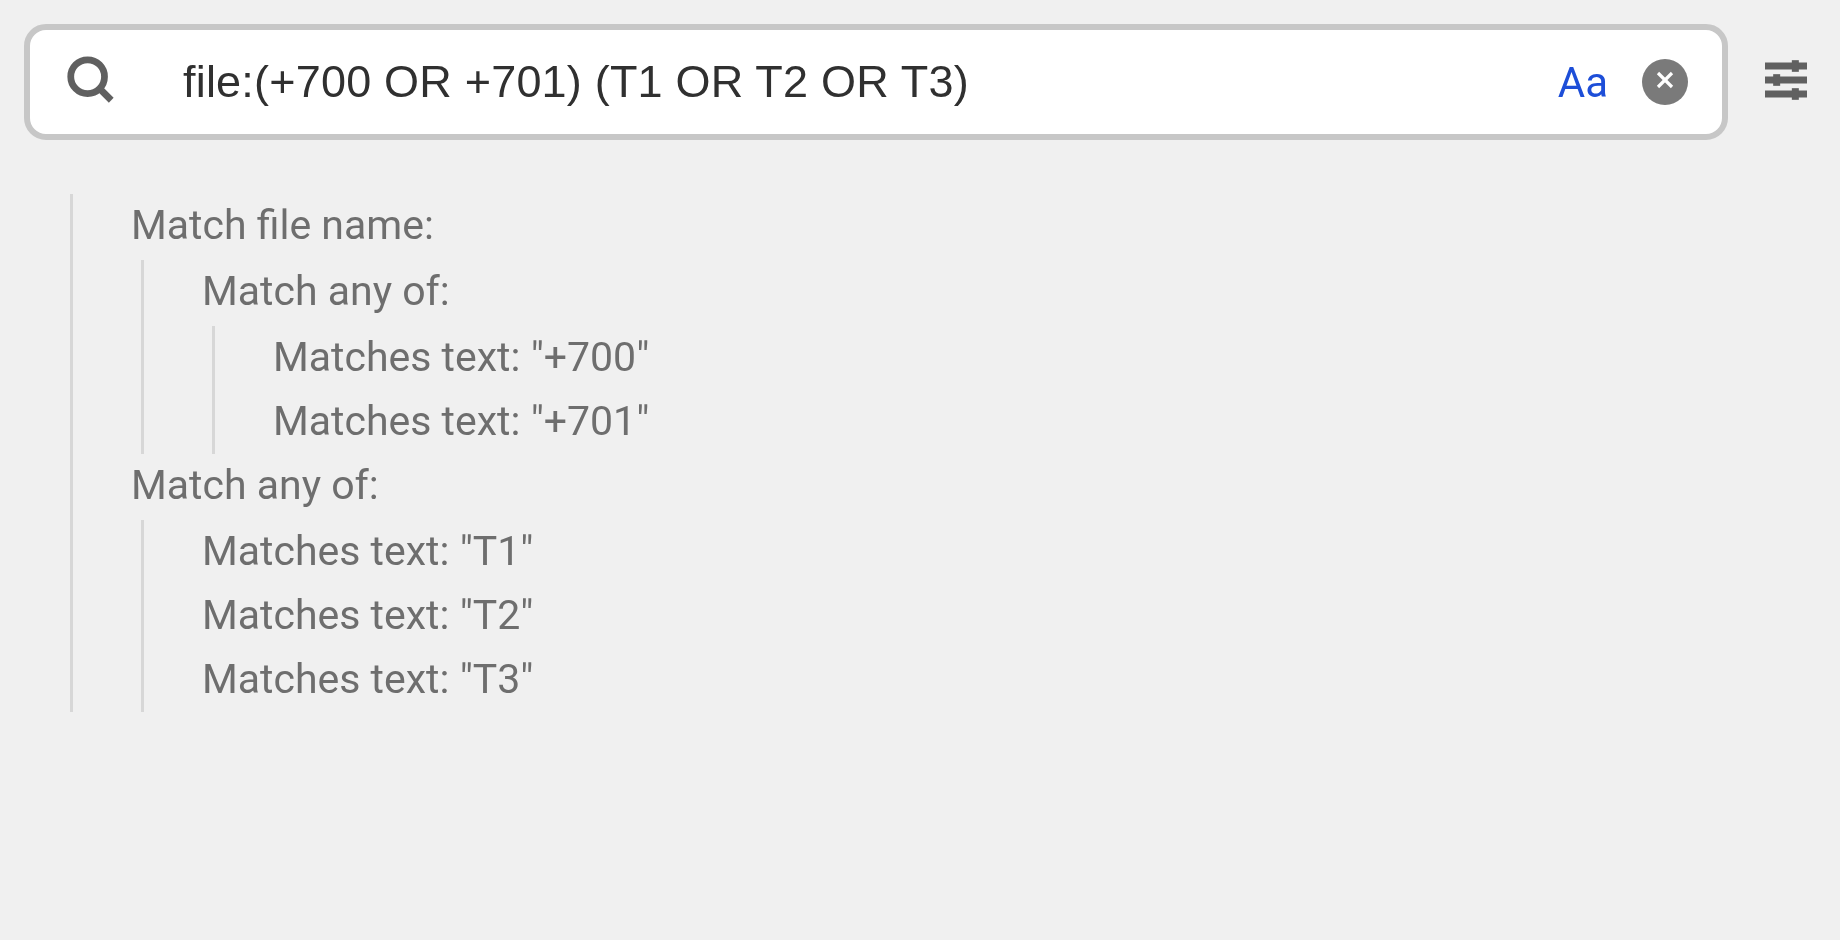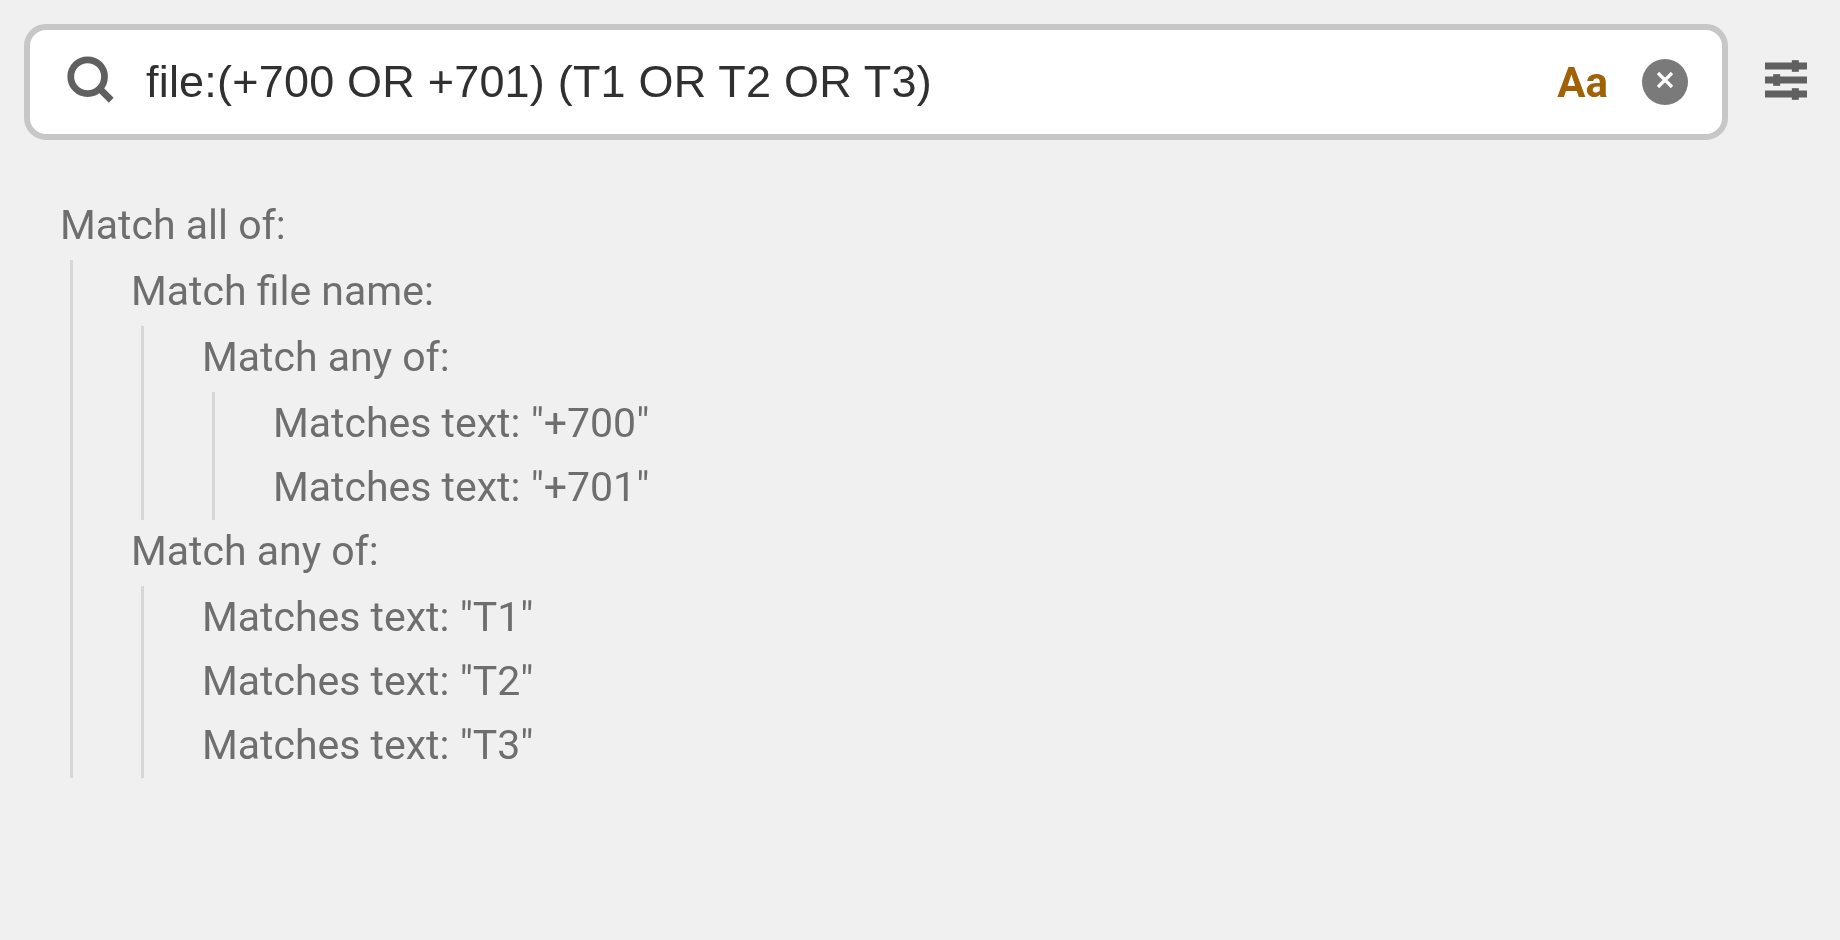--- a/index.html
+++ b/index.html
@@ -38,25 +38,26 @@
     }
     .search-input {
       flex: 1;
       border: none;
       outline: none;
       background: transparent;
       font-size: 45px;
       font-weight: 500;
       color: #303030;
       letter-spacing: 0.2px;
+      margin-left: 37px;
     }
     .case-toggle {
       font-size: 42px;
-      color: #a16207;
-      font-weight: 700;
+      color: #1d4ed8;
+      font-weight: 400;
       cursor: pointer;
       user-select: none;
       padding: 0 6px;
     }
     .clear-btn {
       width: 46px;
       height: 46px;
       border-radius: 50%;
       background: #7a7a7a;
       display: flex;
@@ -140,21 +141,20 @@
           <line x1="8" y1="9.5" x2="8" y2="14.5"></line>
           <line x1="16" y1="15.5" x2="16" y2="20.5"></line>
         </svg>
       </span>
     </span>
   </div>
 
   <div class="explain">
 
     <div class="node">
-      <div class="label">Match all of:</div>
       <div class="children">
 
         <div class="node">
           <div class="label">Match file name:</div>
           <div class="children">
             <div class="node">
               <div class="label">Match any of:</div>
               <div class="children">
                 <div class="node">
                   <div class="label">Matches text: "+700"</div>

